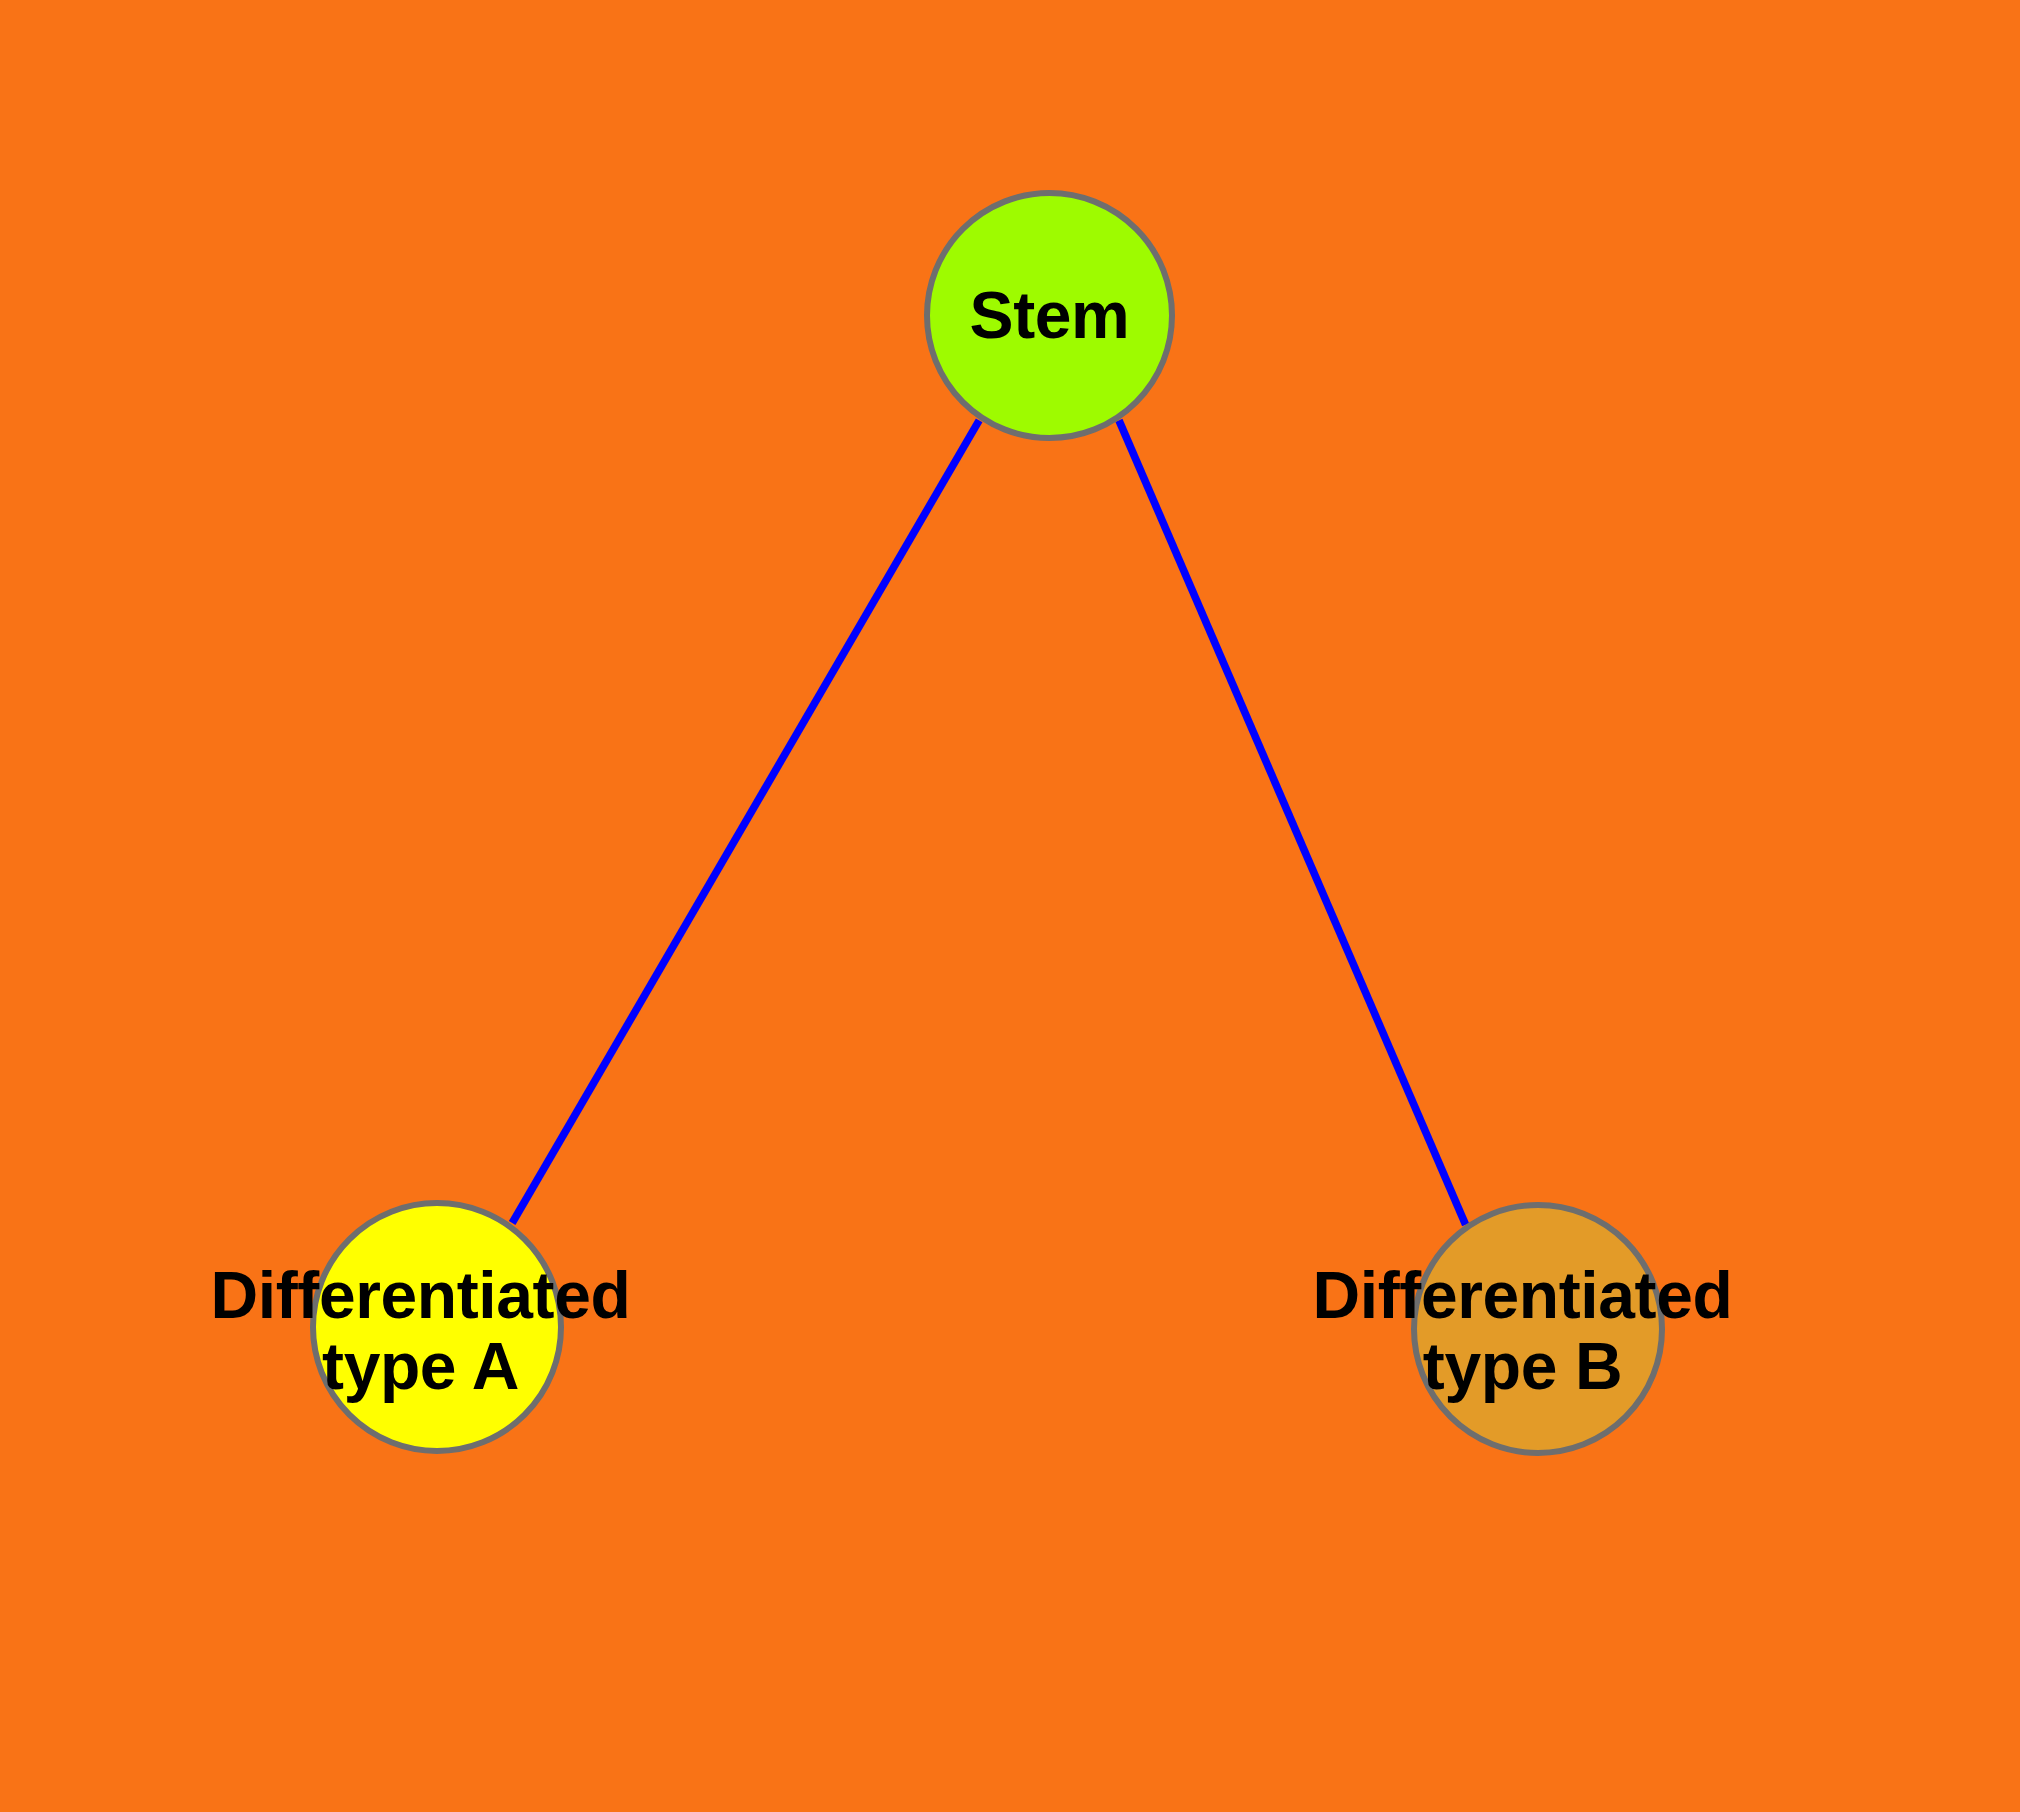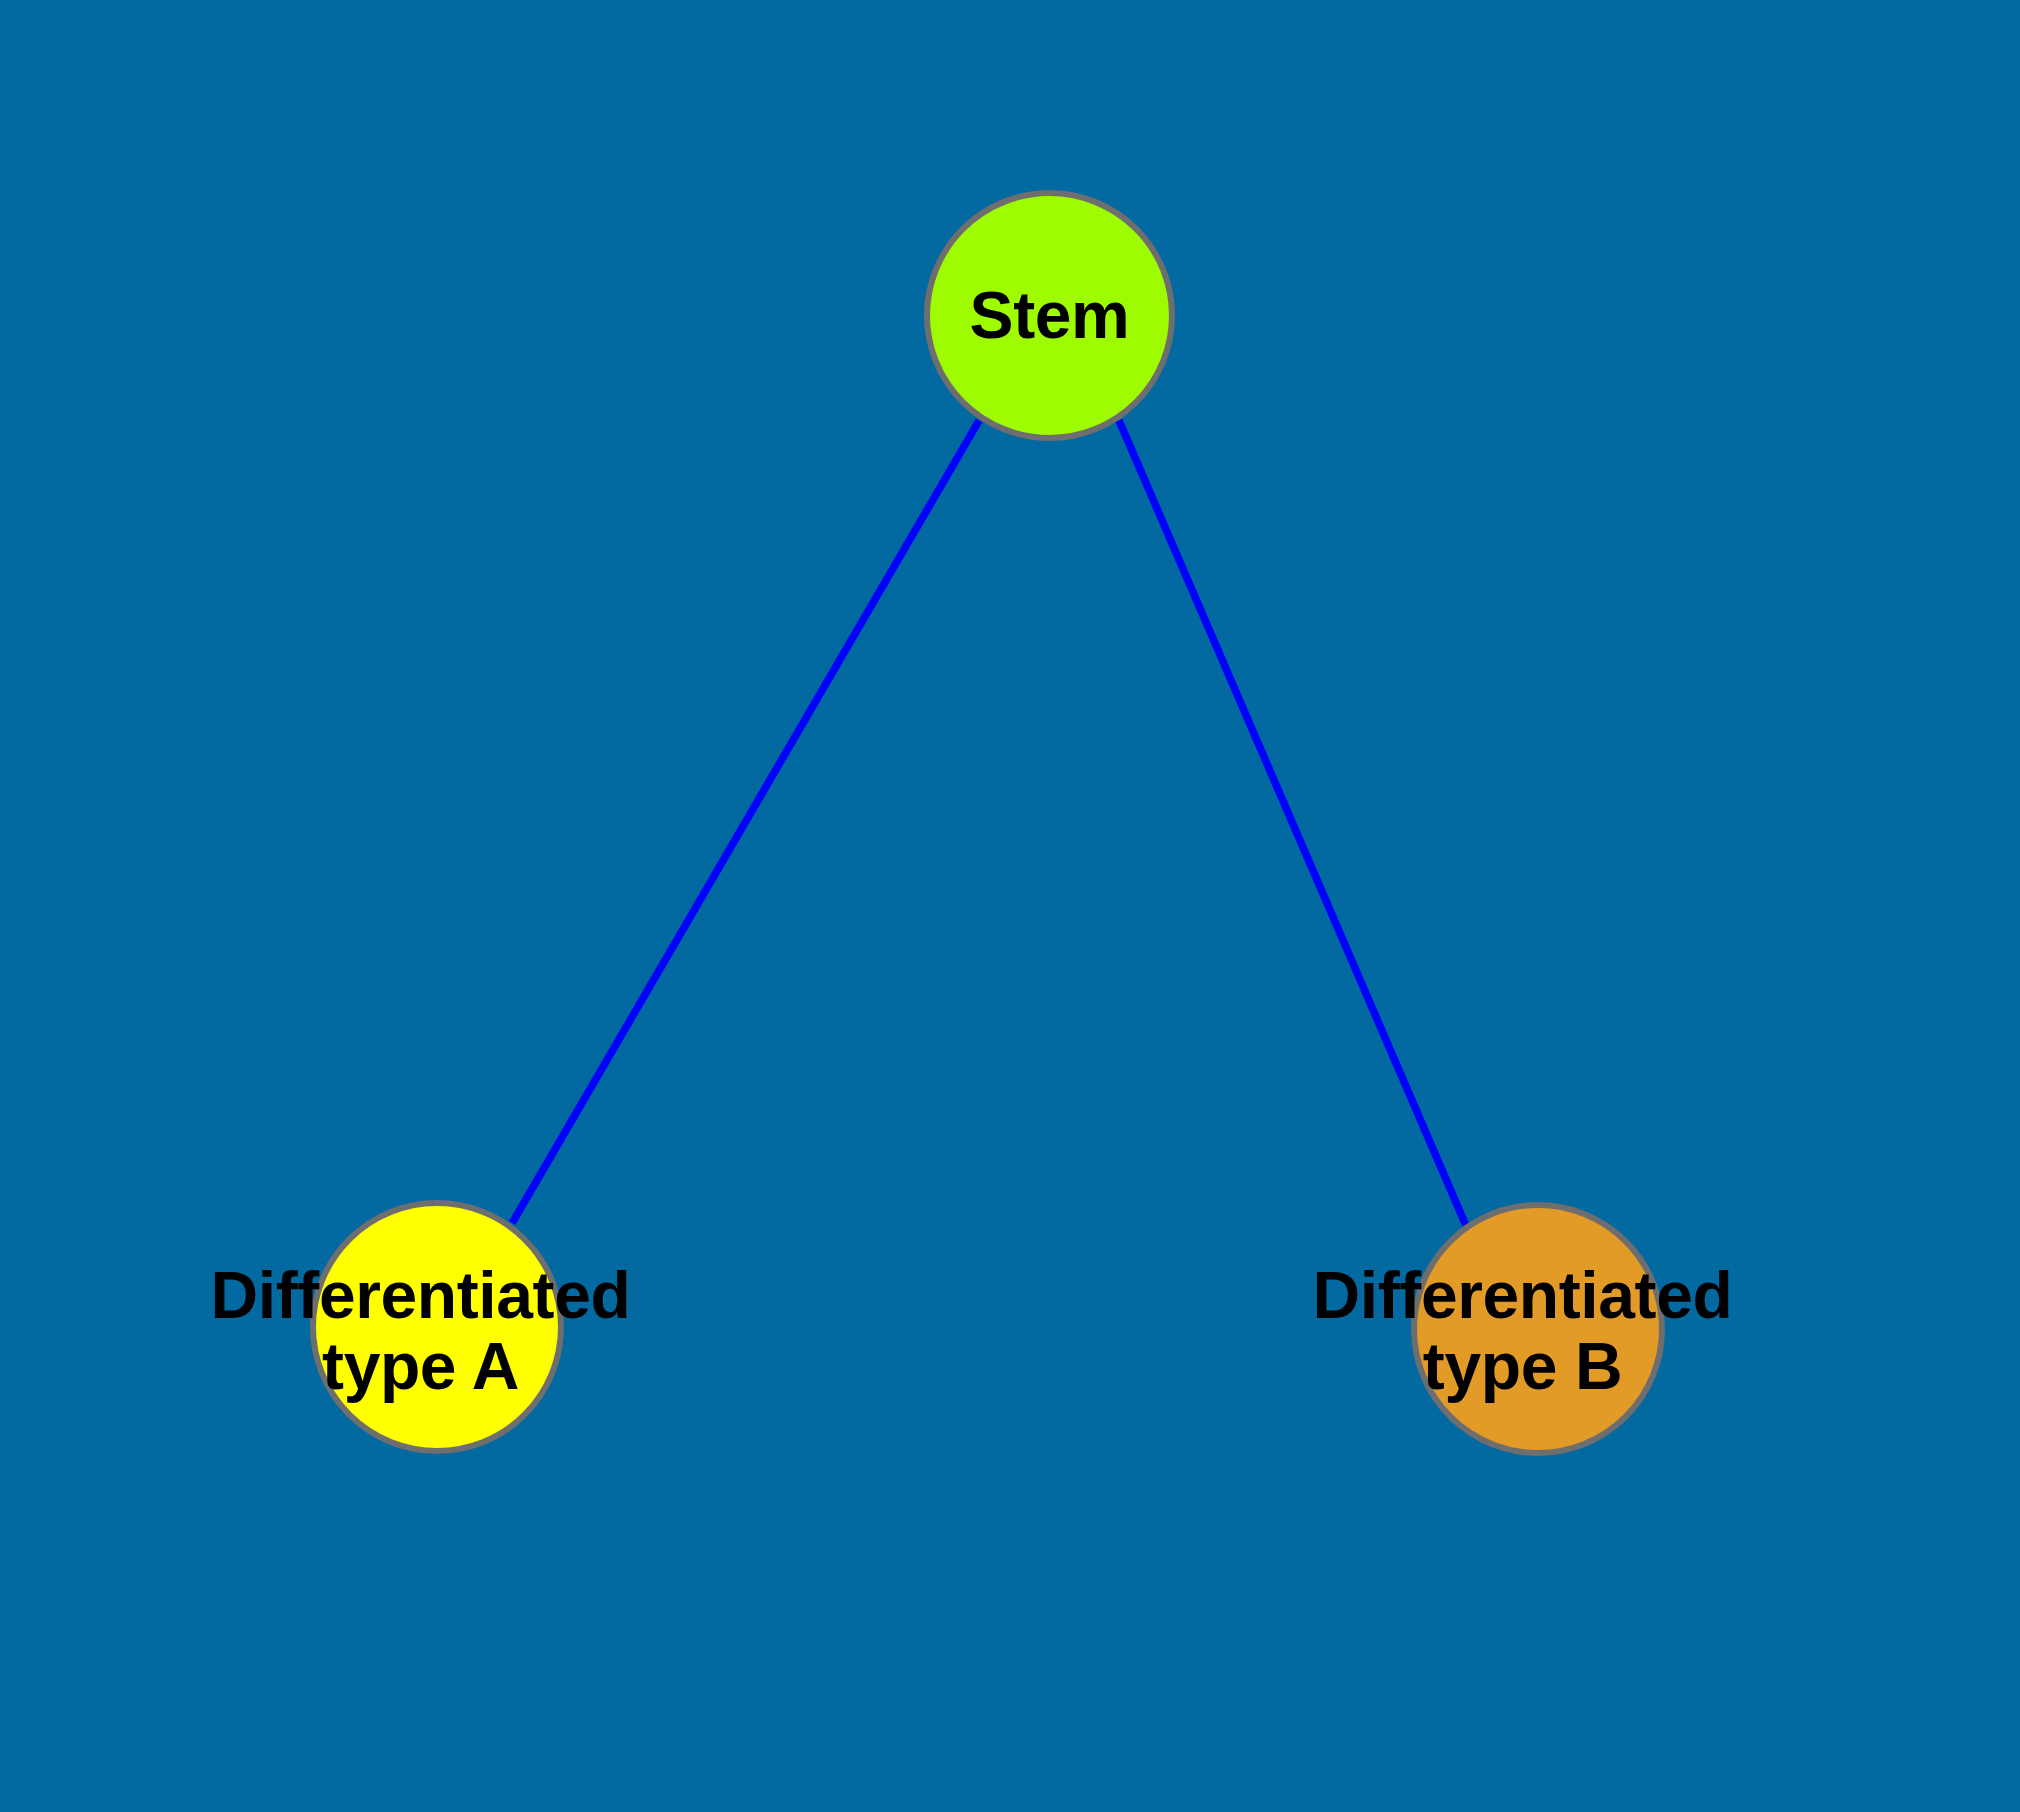--- a/index.html
+++ b/index.html
@@ -39,21 +39,21 @@
     color: #000000;
     line-height: 1.07;
     white-space: pre;
     letter-spacing: -0.4px;
     pointer-events: none;
   }
 </style>
 </head>
 <body style="width: 2021px; height: 1812px; background: rgb(204, 204, 252);">
 
-<div id="graph-canvas" style="width: 2021px; height: 1812px; background: #0369a1;">
+<div id="graph-canvas" style="width: 2021px; height: 1812px; background: #f97316;">
 
   <svg id="edge-layer" viewBox="0 0 2384 2138">
     <line x1="1155" y1="496" x2="604" y2="1443" stroke="#0000ff" stroke-width="9" stroke-linecap="butt"></line>
     <line x1="1320" y1="496" x2="1729" y2="1445" stroke="#0000ff" stroke-width="9" stroke-linecap="butt"></line>
   </svg>
 
   <div class="node" style="left: 924px; top: 190px; width: 251px; height: 251px; background: rgb(158, 251, 0); border: 6px solid rgb(110, 110, 110);"></div>
   <div class="node" style="left: 310px; top: 1200px; width: 254px; height: 254px; background: rgb(255, 255, 0); border: 6px solid rgb(110, 110, 110);"></div>
   <div class="node" style="left: 1411px; top: 1202px; width: 254px; height: 254px; background: rgb(227, 155, 40); border: 6px solid rgb(110, 110, 110);"></div>
 

